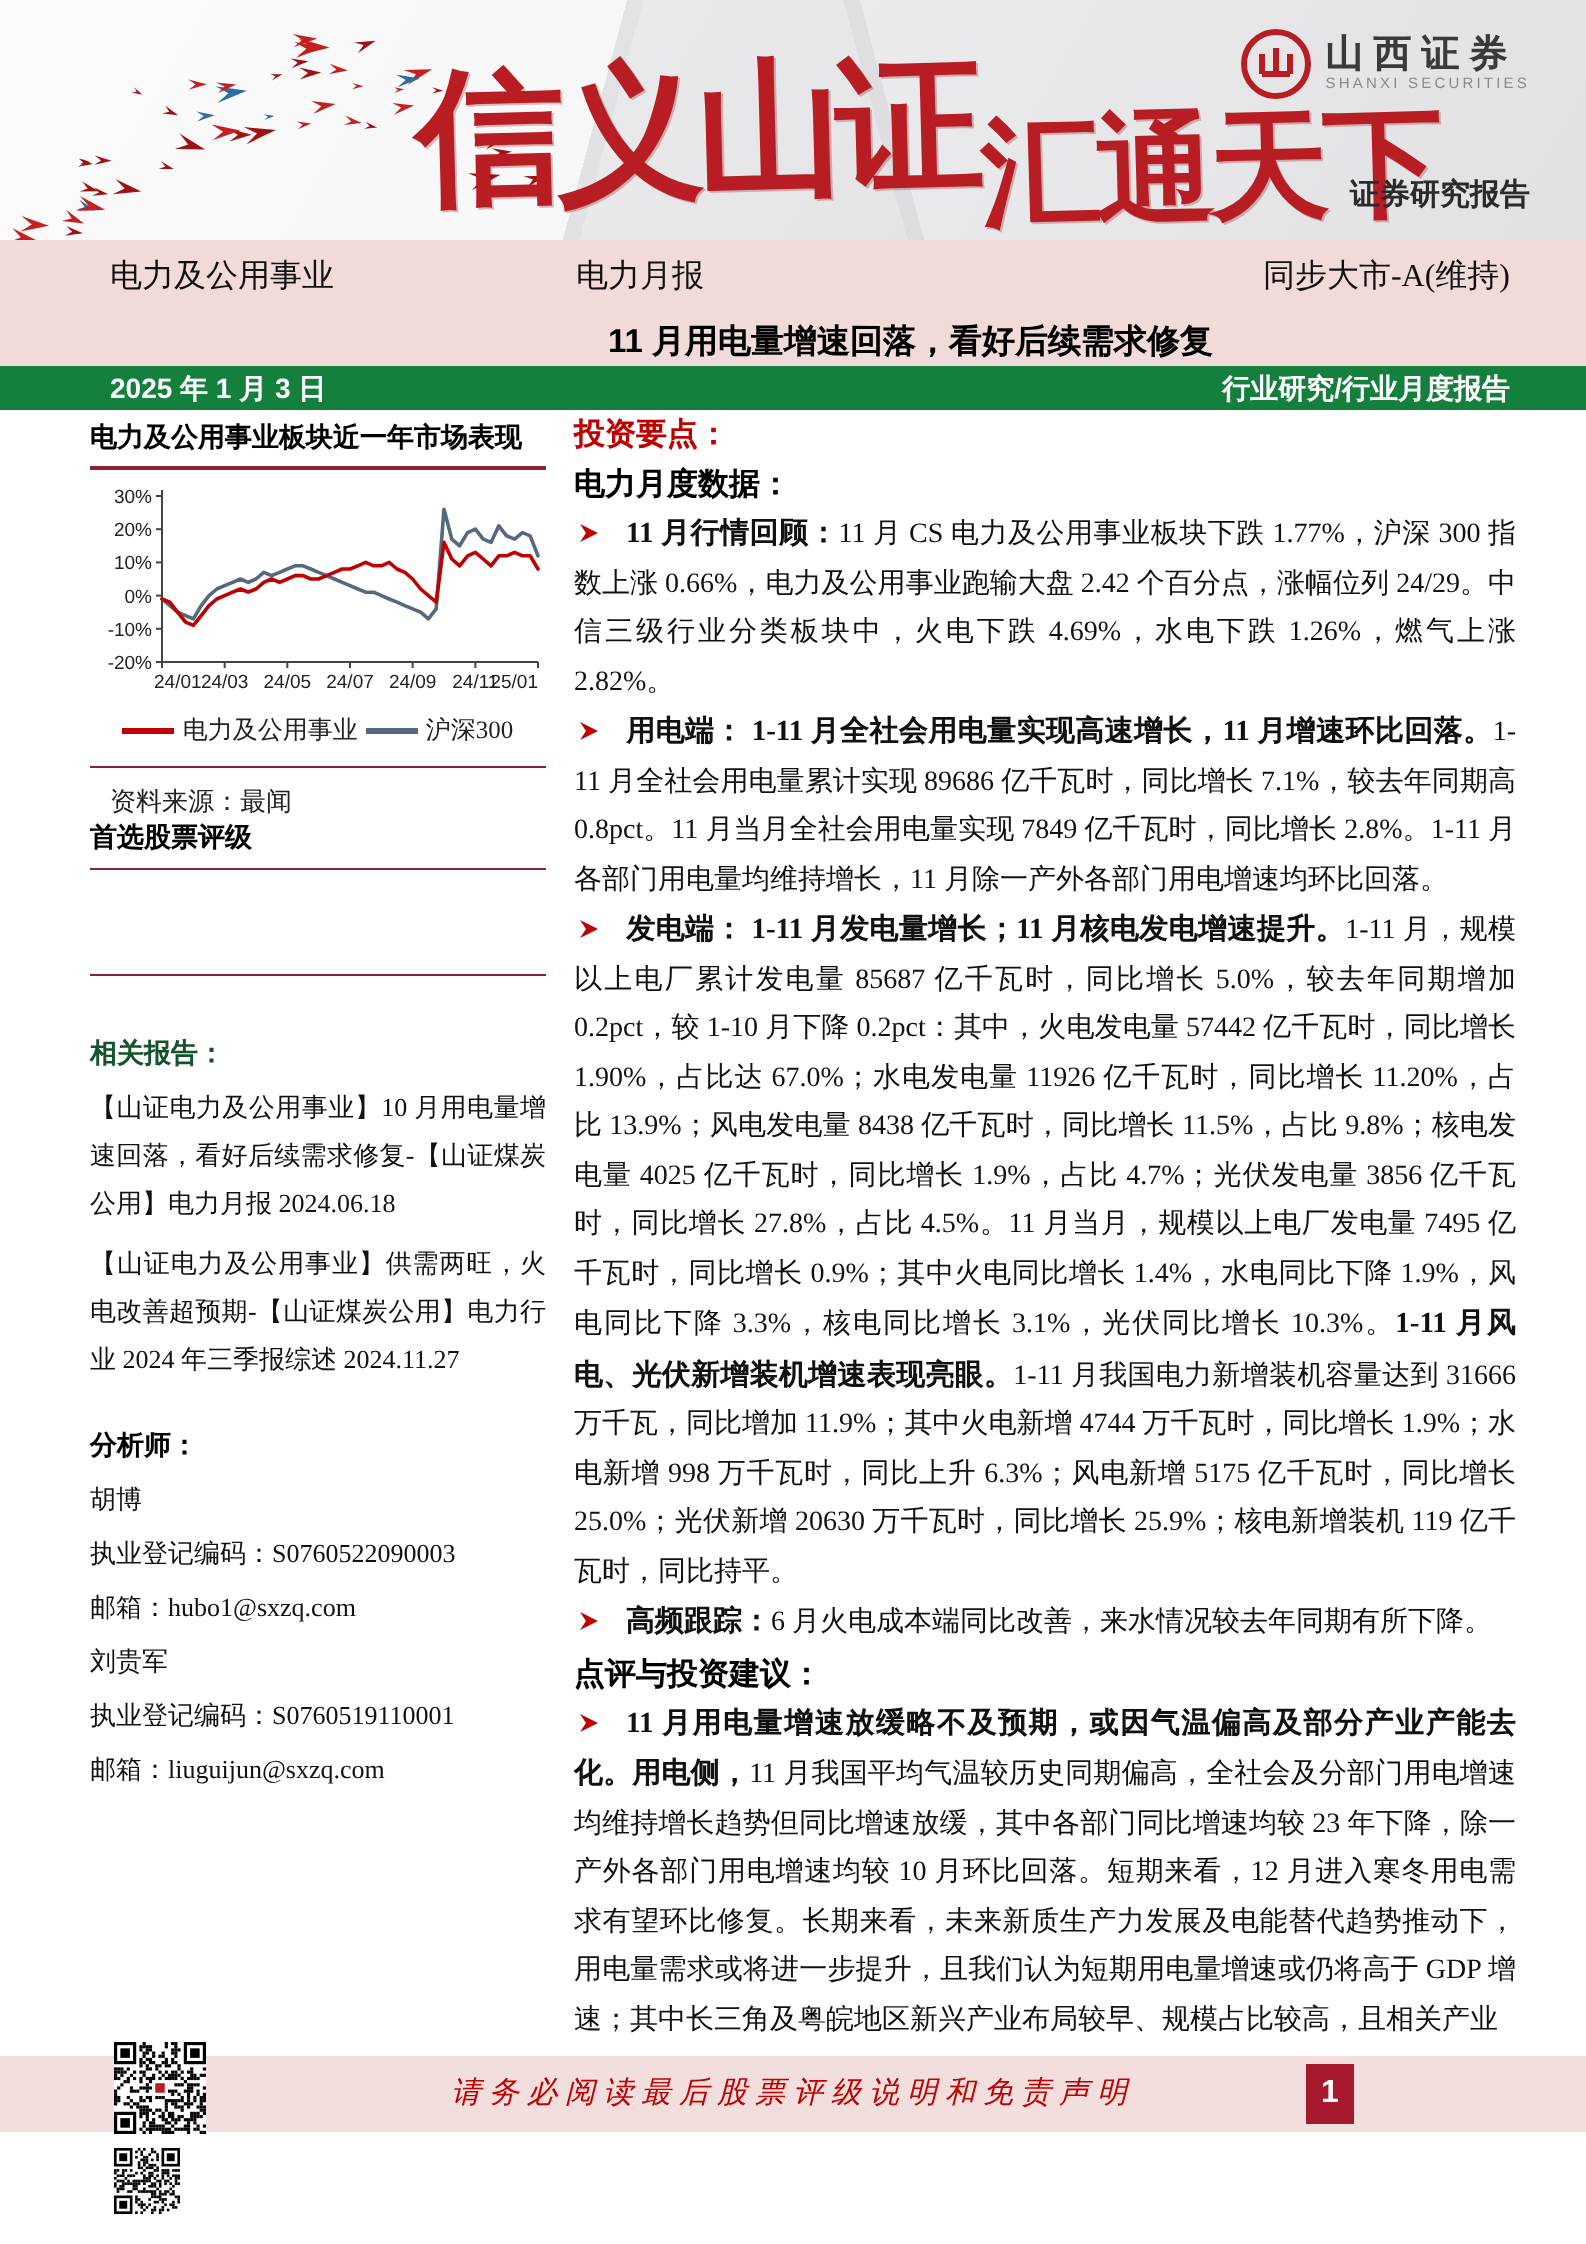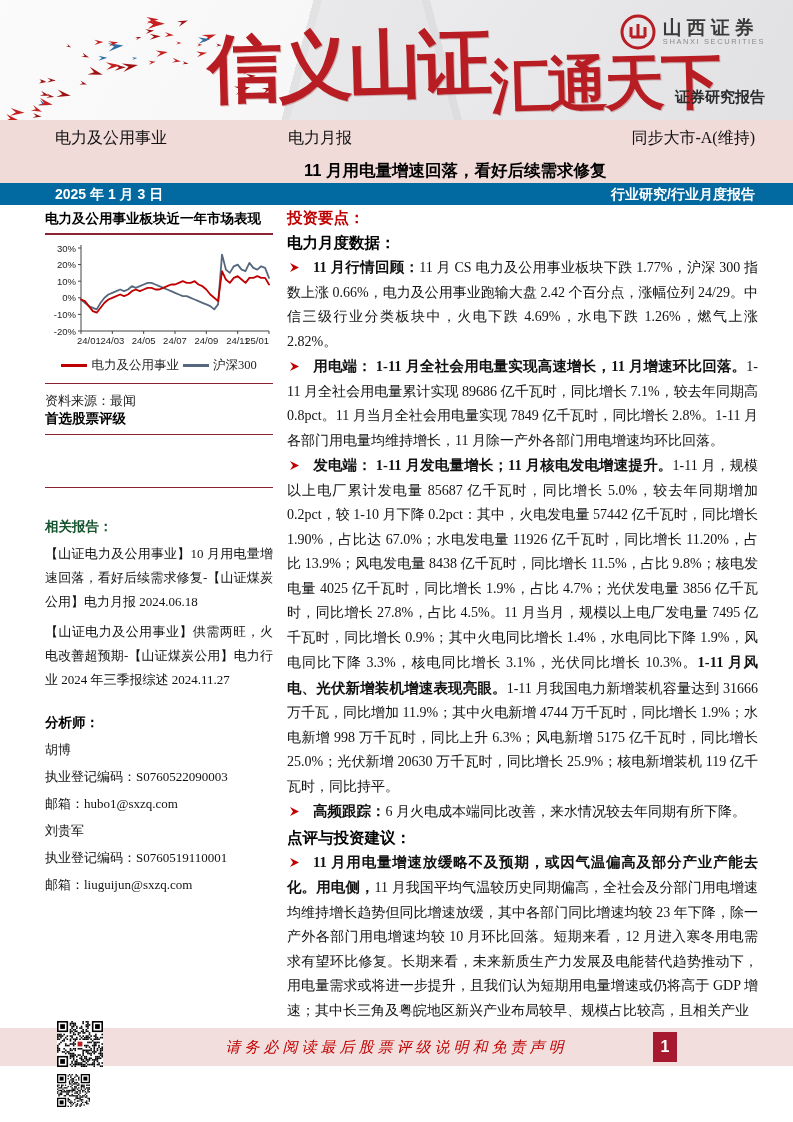--- a/index.html
+++ b/index.html
@@ -25,34 +25,34 @@
   .report-type{position:absolute;right:28px;top:88px;font-family:"Liberation Sans",sans-serif;
     font-weight:bold;font-size:15px;color:#2b2b2b;}
 
   
   .title-band{position:absolute;left:0;top:120px;width:793px;height:63px;background:#f1dbd9;}
   .tb-industry{position:absolute;left:55px;top:8px;}
   .tb-report{position:absolute;left:288px;top:8px;}
   .tb-rating{position:absolute;right:38px;top:8px;}
   .tb-sub{position:absolute;left:304px;top:40px;font-family:"Liberation Sans",sans-serif;font-weight:bold;font-size:16.5px;color:#000;}
 
-  .date-bar{position:absolute;left:0;top:183px;width:793px;height:22px;background:#0369a1;
+  .date-bar{position:absolute;left:0;top:183px;width:793px;height:22px;background:#15803d;
     font-family:"Liberation Sans",sans-serif;font-weight:bold;color:#fff;font-size:14px;line-height:22px;}
   .db-date{position:absolute;left:55px;}
   .db-cat{position:absolute;right:38px;}
 
   
   .sidebar{position:absolute;left:45px;top:210px;width:228px;font-size:13px;}
   .chart-title{font-family:"Liberation Sans",sans-serif;font-weight:bold;font-size:13.5px;
     border-bottom:2.5px solid #8c2332;padding-bottom:5px;margin-bottom:6px;color:#000;}
   .legend{display:flex;justify-content:center;align-items:center;gap:4px;margin-top:2px;
     font-size:12.5px;color:#222;}
   .legend .sw{display:inline-block;width:26px;height:2.5px;}
   .side-rule{border:none;border-top:1.5px solid #8c2332;margin:9px 0 0 0;}
-  .src{margin-top:8px;font-family:"Liberation Sans",sans-serif;font-size:13px;color:#222;}
+  .src{margin-top:8px;font-family:"Liberation Sans",sans-serif;font-size:13px;color:#222;margin-left:10px;}
   .stock-head{display:flex;
     font-family:"Liberation Sans",sans-serif;font-weight:bold;font-size:13.5px;color:#000;}
   .stock-head .c2{margin-right:22px;}
   .stock-rule1{border:none;border-top:1.5px solid #8c2332;margin:6px 0 0 0;}
   .stock-rule2{border:none;border-top:1.5px solid #8c2332;margin:52px 0 0 0;}
   .rel-title{margin-top:30px;font-family:"Liberation Sans",sans-serif;font-weight:bold;font-size:13.5px;color:#14532d;}
   .rel-item{margin-top:6px;line-height:24px;text-align:justify;color:#111;}
   .an-title{margin-top:22px;font-family:"Liberation Sans",sans-serif;font-weight:bold;font-size:13.5px;color:#000;}
   .an-block{line-height:27px;color:#111;margin-top:4px;}
 

